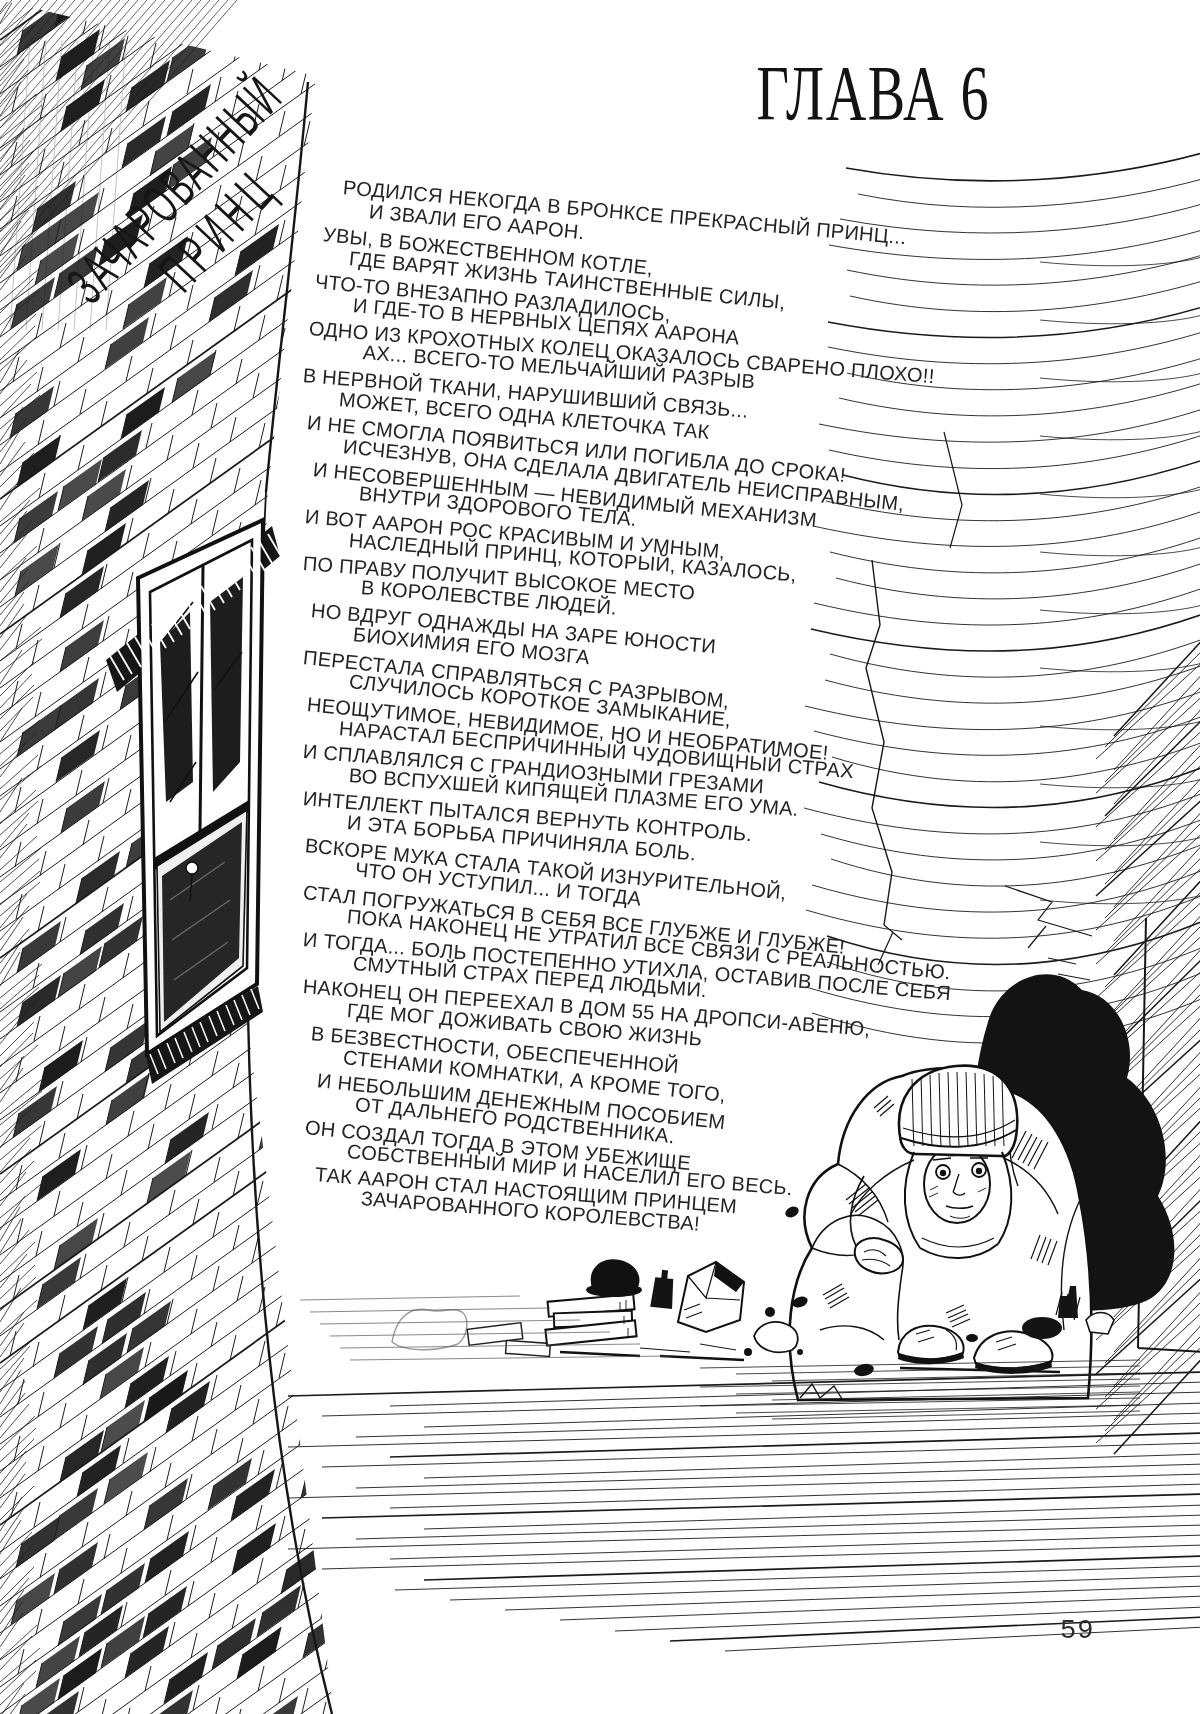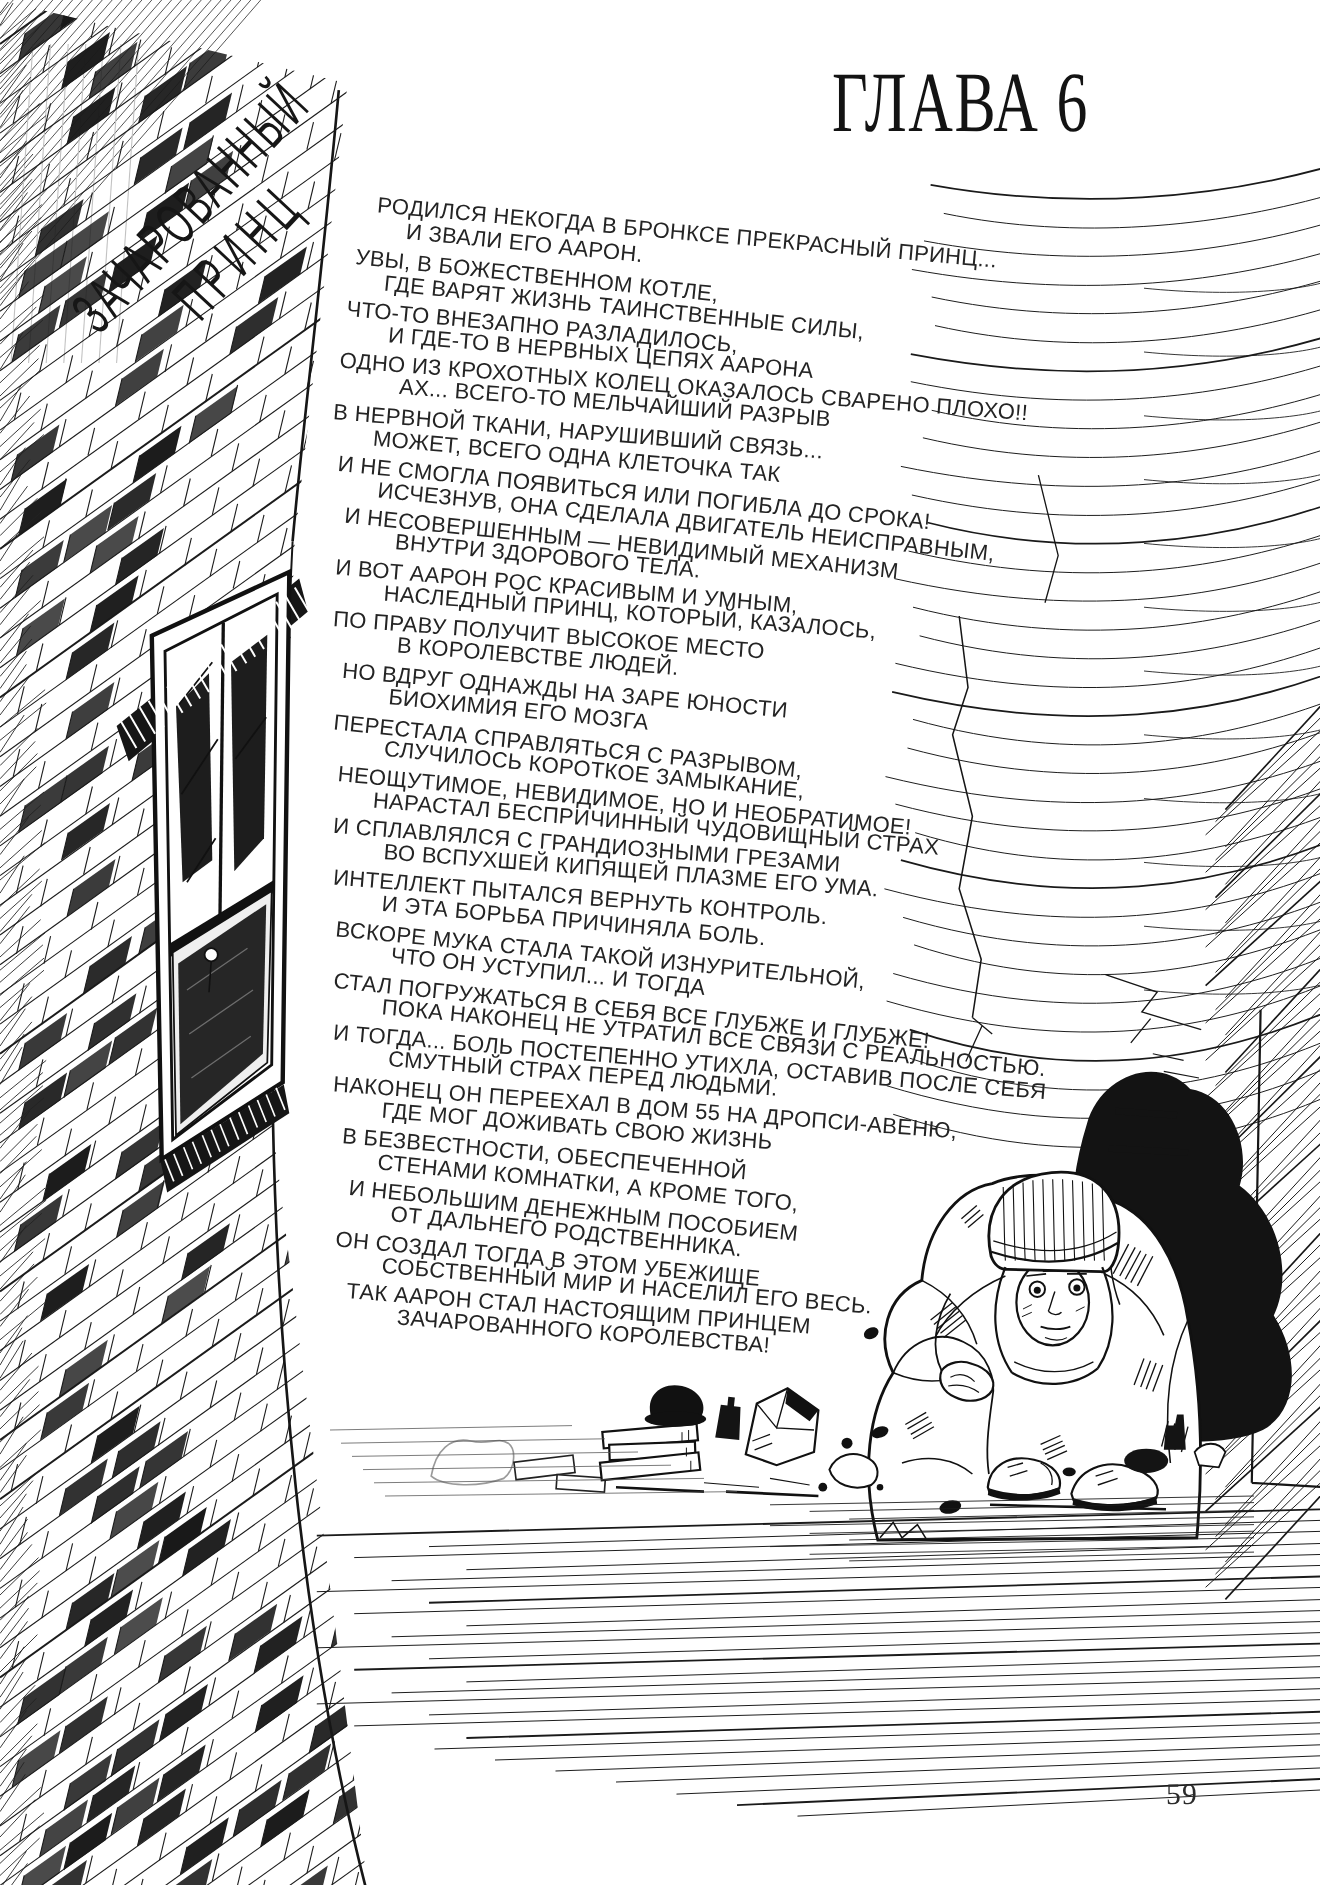--- a/index.html
+++ b/index.html
@@ -9,21 +9,21 @@
   .chapter{position:absolute;left:640px;top:48px;width:350px;text-align:right;
            font-family:"Liberation Serif",serif;font-size:78px;color:#131313;
            letter-spacing:2px;transform:scaleX(.72);transform-origin:100% 50%;white-space:nowrap;}
   .vtitle{position:absolute;left:28px;top:178px;width:336px;text-align:center;
           transform:rotate(-47deg) scaleY(1.85);transform-origin:50% 50%;
           font-size:30px;line-height:1.05;letter-spacing:3px;color:#161616;white-space:nowrap;}
   .vtitle .l2{letter-spacing:7px;}
   .verse{position:absolute;left:302px;top:176px;width:600px;}
   .verse .vline{white-space:nowrap;height:23.5px;font-size:20px;color:#242424;
                 letter-spacing:.3px;transform-origin:0 100%;}
-  .pagenum{position:absolute;left:1060px;top:1616px;font-family:Liberation Serif, serif;
+  .pagenum{position:absolute;left:1060px;top:1616px;font-family:Liberation Mono, monospace;
            font-size:27px;color:#2b2b2b;letter-spacing:1px;}
 </style>
 </head>
 <body>
 
 <div class="page">
 
   <svg class="art" viewBox="0 0 1200 1714" xmlns="http://www.w3.org/2000/svg">
     <defs>
       <clipPath id="wallclip">

